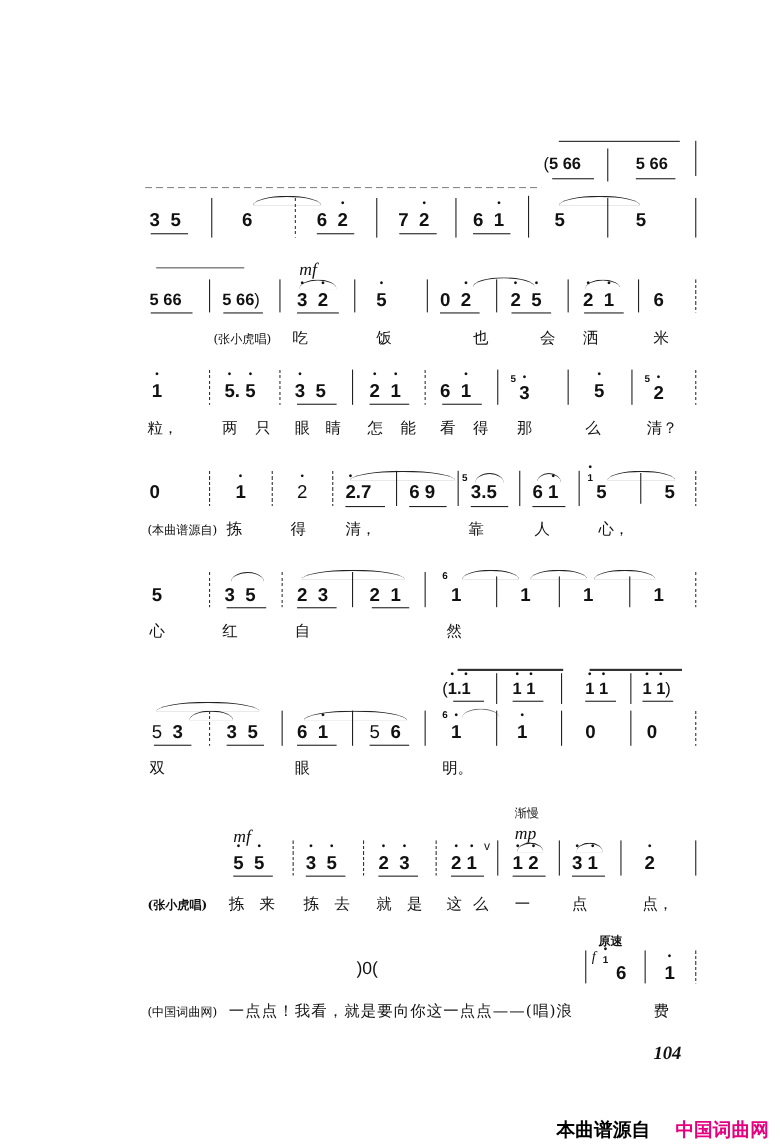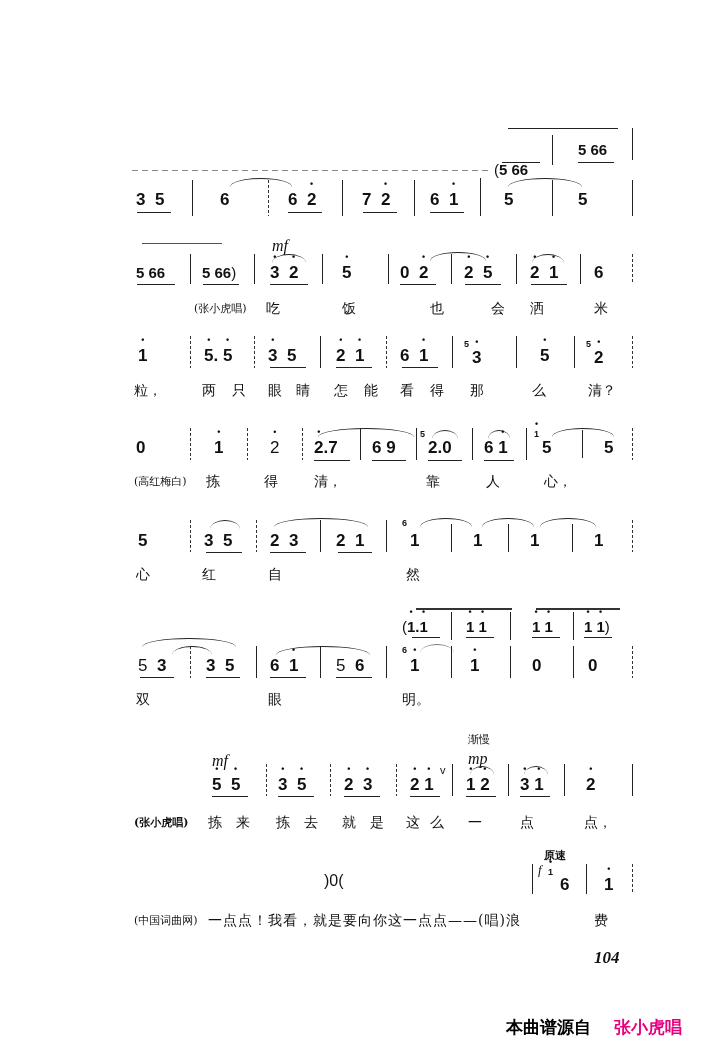--- a/index.html
+++ b/index.html
@@ -19,21 +19,21 @@
   .marking { position:absolute; font-family:"DejaVu Serif",serif; font-size:11px; }
   .pageno { position:absolute; font-family:"Liberation Serif",serif; font-style:italic; font-weight:bold; font-size:17px; }
   .footer-src { position:absolute; font-family:"DejaVu Sans",sans-serif; font-weight:bold; font-size:17px; }
 </style>
 </head>
 <body>
 
 <div>
 
   <div class="slur" style="left:508px;top:128px;width:110px;height:4px;border-radius:0;"></div>
-  <span class="note" style="left:494px;top:140px;font-size:15px;margin-top:20px;"><span style="font-weight:normal">(</span>5 66</span>
+  <span class="note" style="left:494px;top:140px;font-size:15px;"><span style="font-weight:normal">(</span>5 66</span>
   <div class="ul" style="left:502px;top:162px;width:38px;"></div>
   <div class="bar" style="left:552px;top:135px;height:30px;"></div>
   <span class="note" style="left:578px;top:140px;font-size:15px;">5 66</span>
   <div class="ul" style="left:578px;top:162px;width:36px;"></div>
   <div class="bar" style="left:632px;top:128px;height:32px;"></div>
   <div class="abs" style="left:132px;top:170px;width:360px;height:1px;background:repeating-linear-gradient(90deg,#888 0 6px,transparent 6px 10px);"></div>
 
   <span class="note" style="left:136px;top:190px;">3&nbsp;&nbsp;5</span>
   <div class="ul" style="left:137px;top:212px;width:34px;"></div>
   <div class="bar" style="left:192px;top:180px;height:36px;"></div>
@@ -140,35 +140,35 @@
   <div class="bar dash" style="left:302px;top:428px;height:32px;"></div>
   <div class="slur" style="left:318px;top:428px;width:96px;"></div>
   <span class="note" style="left:314px;top:438px;"><span class="dot-above" style="position:relative">2</span>.7</span>
   <div class="ul" style="left:314px;top:460px;width:36px;"></div>
   <div class="bar" style="left:360px;top:428px;height:32px;"></div>
   <span class="note" style="left:372px;top:438px;">6 9</span>
   <div class="ul" style="left:372px;top:460px;width:34px;"></div>
   <div class="bar" style="left:416px;top:428px;height:32px;"></div>
   <span class="grace" style="left:420px;top:430px;">5</span>
   <div class="slur" style="left:432px;top:430px;width:26px;"></div>
-  <span class="note" style="left:428px;top:438px;">2.0</span>
+  <span class="note" style="left:428px;top:438px;">3.5</span>
   <div class="ul" style="left:428px;top:460px;width:34px;"></div>
   <div class="bar" style="left:472px;top:428px;height:32px;"></div>
   <div class="slur" style="left:488px;top:430px;width:22px;"></div>
   <span class="note" style="left:484px;top:438px;">6 <span class="dot-above" style="position:relative">1</span></span>
   <div class="ul" style="left:484px;top:460px;width:30px;"></div>
   <div class="bar" style="left:526px;top:428px;height:32px;"></div>
   <span class="grace dot-above" style="left:534px;top:430px;">1</span>
   <div class="slur" style="left:552px;top:428px;width:62px;"></div>
   <span class="note" style="left:542px;top:438px;">5</span>
   <div class="bar" style="left:582px;top:430px;height:28px;"></div>
   <span class="note" style="left:604px;top:438px;">5</span>
   <div class="bar dash" style="left:632px;top:428px;height:32px;"></div>
 
-  <span class="speaker" style="left:134px;top:473px;">(高红梅白)</span>
+  <span class="speaker" style="left:134px;top:473px;">(本曲谱源自)</span>
   <span class="lyric" style="left:206px;top:472px;">拣</span>
   <span class="lyric" style="left:264px;top:472px;">得</span>
   <span class="lyric" style="left:314px;top:472px;">清，</span>
   <span class="lyric" style="left:426px;top:472px;">靠</span>
   <span class="lyric" style="left:486px;top:472px;">人</span>
   <span class="lyric" style="left:544px;top:472px;">心，</span>
 </div>
 
 <div>
   <span class="note" style="left:138px;top:531px;">5</span>
@@ -305,13 +305,13 @@
   <div class="bar dash" style="left:632px;top:864px;height:30px;"></div>
 
   <span class="speaker" style="left:134px;top:912px;">(中国词曲网)</span>
   <span class="lyric" style="left:208px;top:911px;letter-spacing:1px;">一点点！我看，就是要向你这一点点——(唱)浪</span>
   <span class="lyric" style="left:594px;top:911px;">费</span>
 </div>
 
 <span class="pageno" style="left:594px;top:948px;">104</span>
 
 <span class="footer-src" style="left:506px;top:1016px;color:#000;">本曲谱源自</span>
-<span class="footer-src" style="left:614px;top:1016px;color:#e5007f;">张小虎唱</span>
+<span class="footer-src" style="left:614px;top:1016px;color:#e5007f;">中国词曲网</span>
 
 </body></html>

